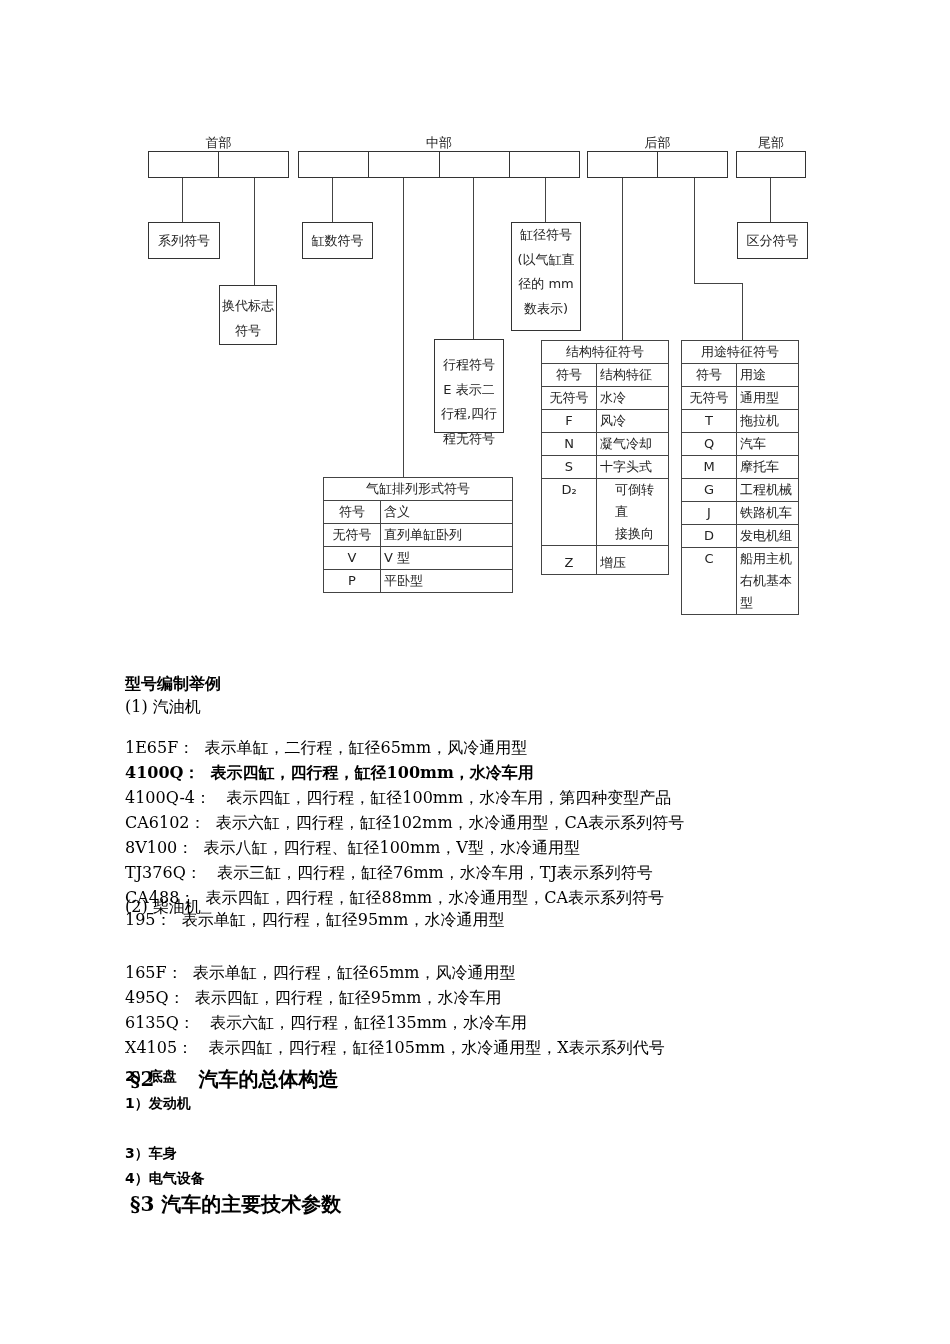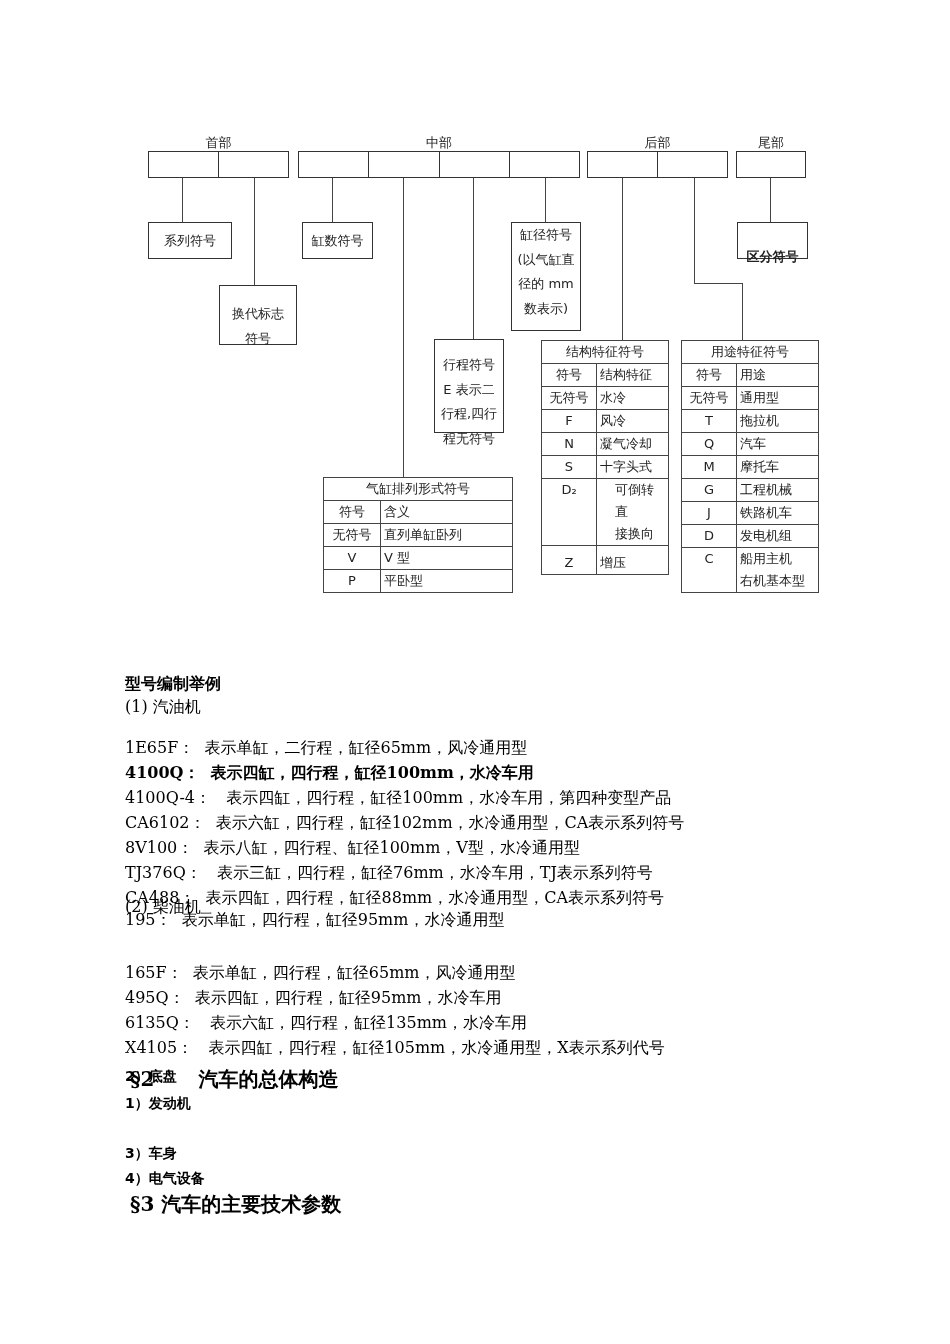--- a/index.html
+++ b/index.html
@@ -60,43 +60,43 @@
   <div class="vl" style="left:332px;top:178px;height:44px;"></div>
   <div class="vl" style="left:403px;top:178px;height:299px;"></div>
   <div class="vl" style="left:473px;top:178px;height:161px;"></div>
   <div class="vl" style="left:545px;top:178px;height:44px;"></div>
   <div class="vl" style="left:622px;top:178px;height:162px;"></div>
   <div class="vl" style="left:694px;top:178px;height:105px;"></div>
   <div class="hl" style="left:694px;top:283px;width:49px;"></div>
   <div class="vl" style="left:742px;top:283px;height:57px;"></div>
   <div class="vl" style="left:770px;top:178px;height:44px;"></div>
 
-  <div class="lbox" style="left:148px;top:222px;width:84px;height:37px;padding-top:6px;">
+  <div class="lbox" style="left:148px;top:222px;width:72px;height:37px;padding-top:6px;">
     <span class="t">系列符号</span>
   </div>
-  <div class="lbox" style="left:219px;top:285px;width:78px;height:60px;padding-top:16px;">
+  <div class="lbox" style="left:219px;top:285px;width:58px;height:60px;padding-top:8px;">
     <span class="t">换代标志</span>
     <span class="t">符号</span>
   </div>
   <div class="lbox" style="left:302px;top:222px;width:71px;height:37px;padding-top:6px;">
     <span class="t">缸数符号</span>
   </div>
   <div class="lbox" style="left:511px;top:222px;width:70px;height:109px;padding-top:0px;">
     <span class="t">缸径符号</span>
     <span class="t">(以气缸直</span>
     <span class="t">径的 mm</span>
     <span class="t">数表示)</span>
   </div>
   <div class="lbox" style="left:434px;top:339px;width:70px;height:94px;padding-top:13px;">
     <span class="t">行程符号</span>
     <span class="t">E 表示二</span>
     <span class="t">行程,四行</span>
     <span class="t">程无符号</span>
   </div>
-  <div class="lbox" style="left:737px;top:222px;width:71px;height:37px;padding-top:22px;font-weight:bold;">
+  <div class="lbox" style="left:737px;top:222px;width:71px;height:37px;padding-top:6px;">
     <span class="t">区分符号</span>
   </div>
 
   <table class="sym" style="left:323px;top:477px;width:190px;">
     <tbody>
         <tr>
           <td colspan="2" class="cap">气缸排列形式符号</td>
         </tr>
     <tr>
       <td class="c" style="width:50px;">符号</td>
@@ -147,21 +147,21 @@
           <td class="ml" style="white-space:pre-line;padding-left:18px;">可倒转直
 接换向</td>
         </tr>
     <tr>
           <td class="c" style="vertical-align:bottom;height:28px;">Z</td>
           <td style="vertical-align:bottom;height:28px;">增压</td>
         </tr>
   </tbody>
     </table>
 
-  <table class="sym" style="left:681px;top:340px;width:138px;">
+  <table class="sym" style="left:681px;top:340px;width:118px;">
     <tbody>
         <tr>
           <td colspan="2" class="cap">用途特征符号</td>
         </tr>
     <tr>
       <td class="c" style="width:48px;">符号</td>
       <td>用途</td>
     </tr>
     <tr>
           <td class="c">无符号</td>

